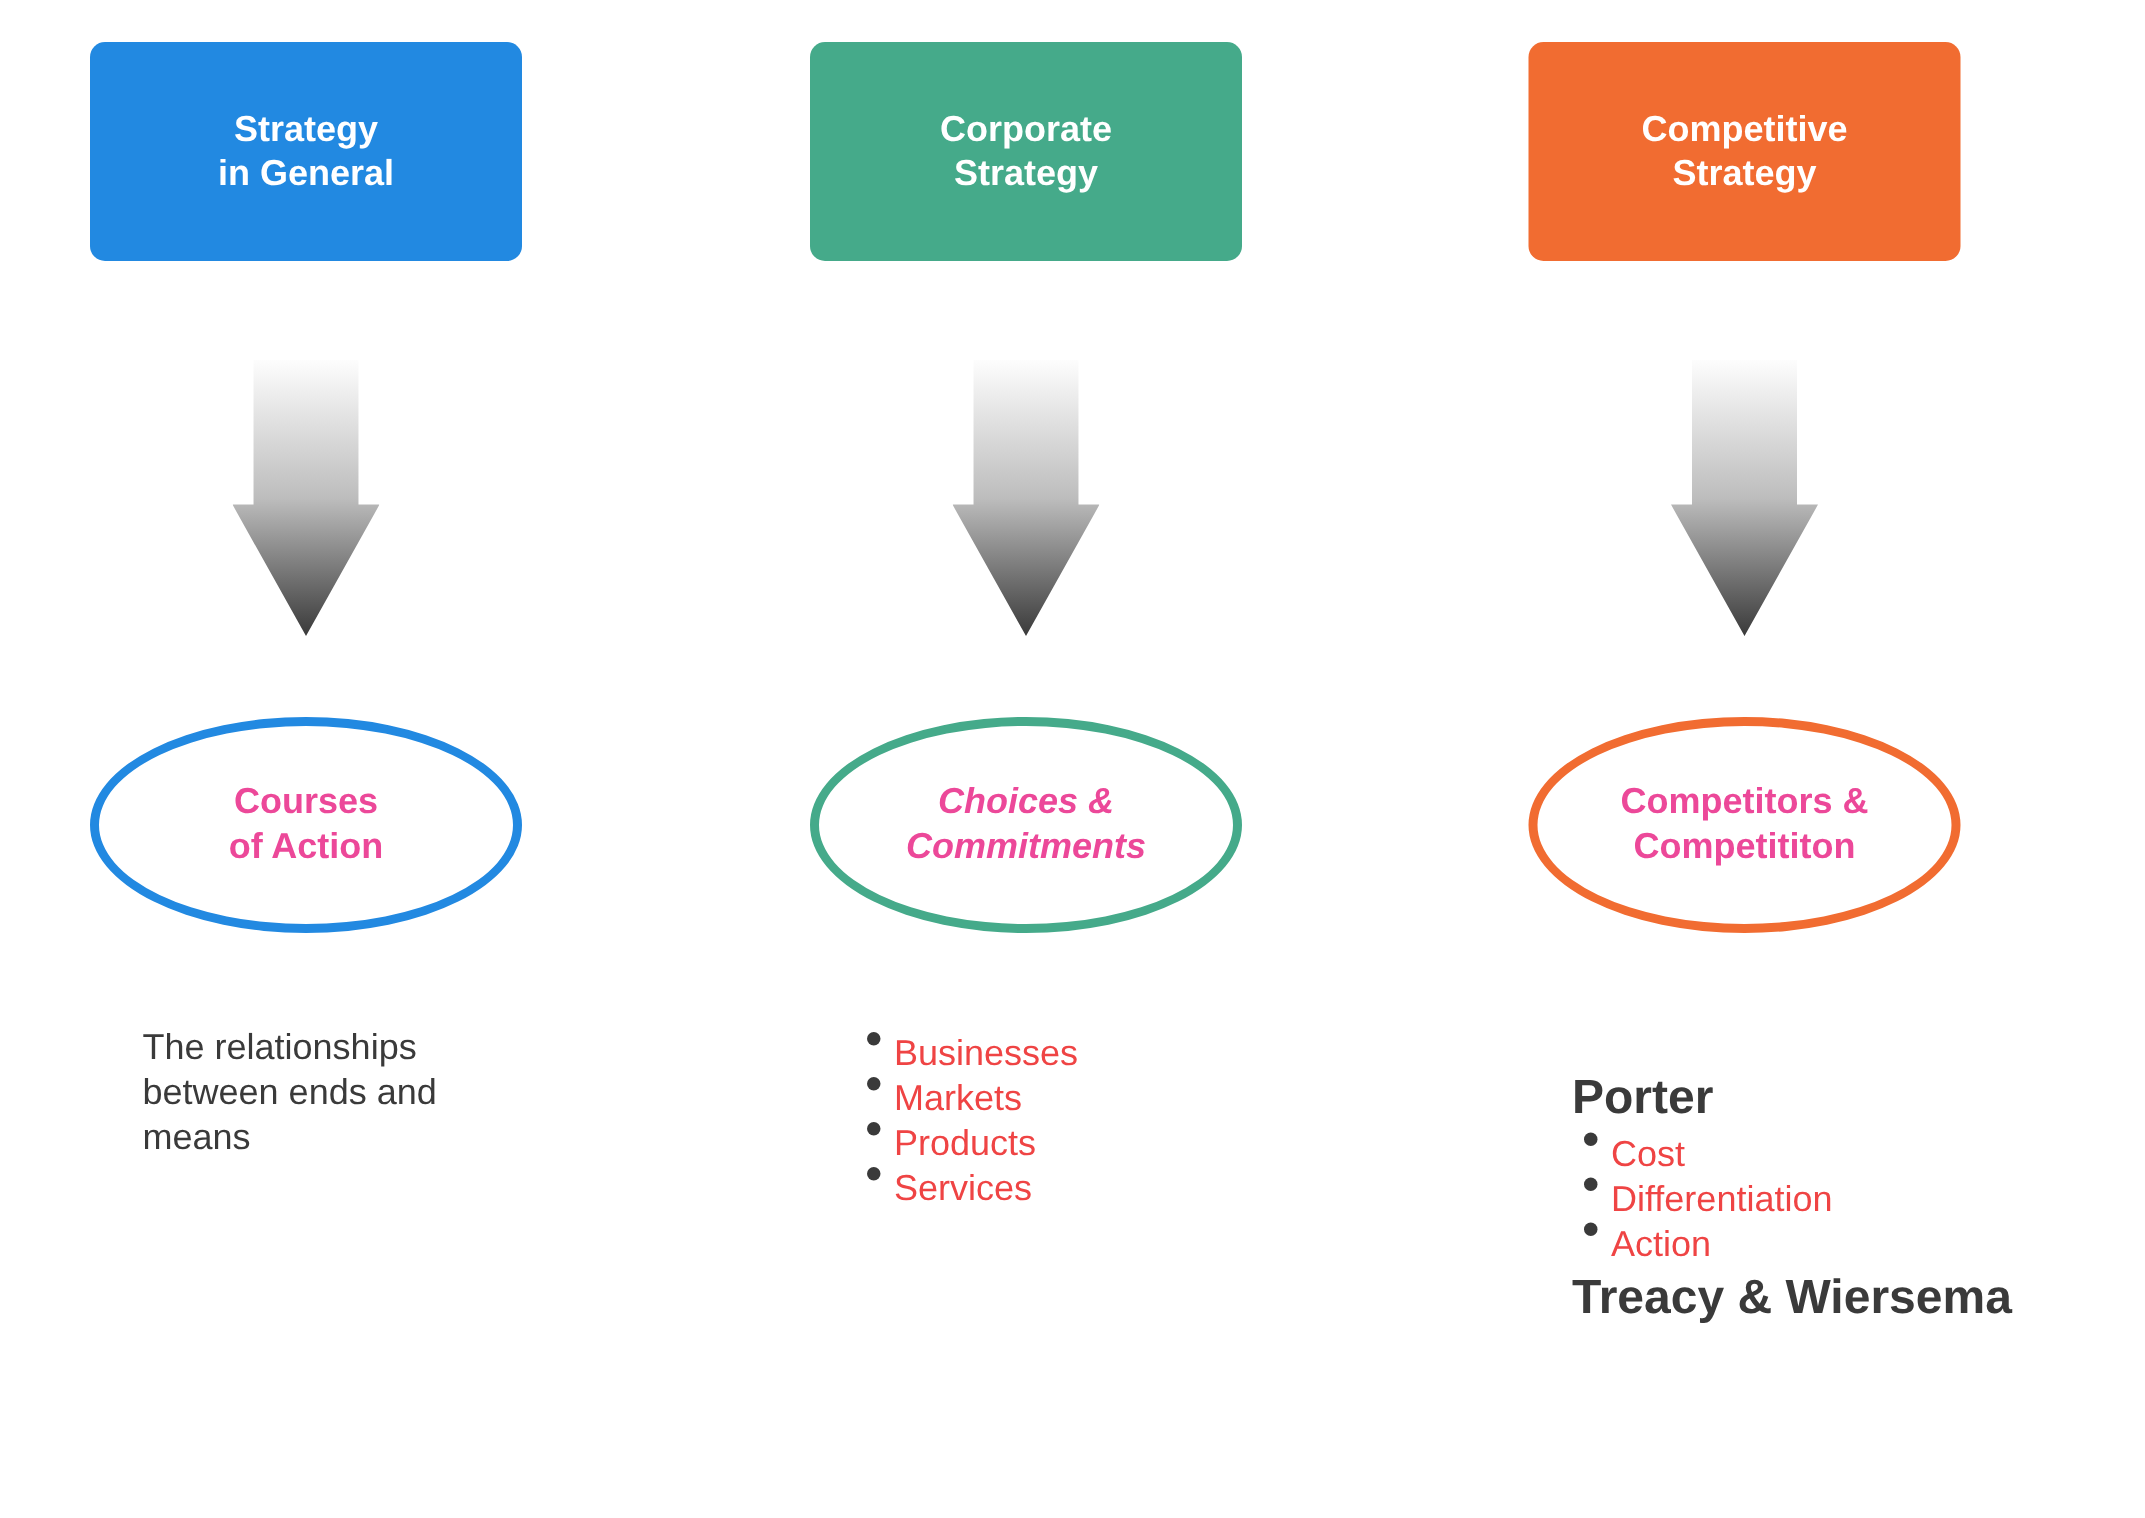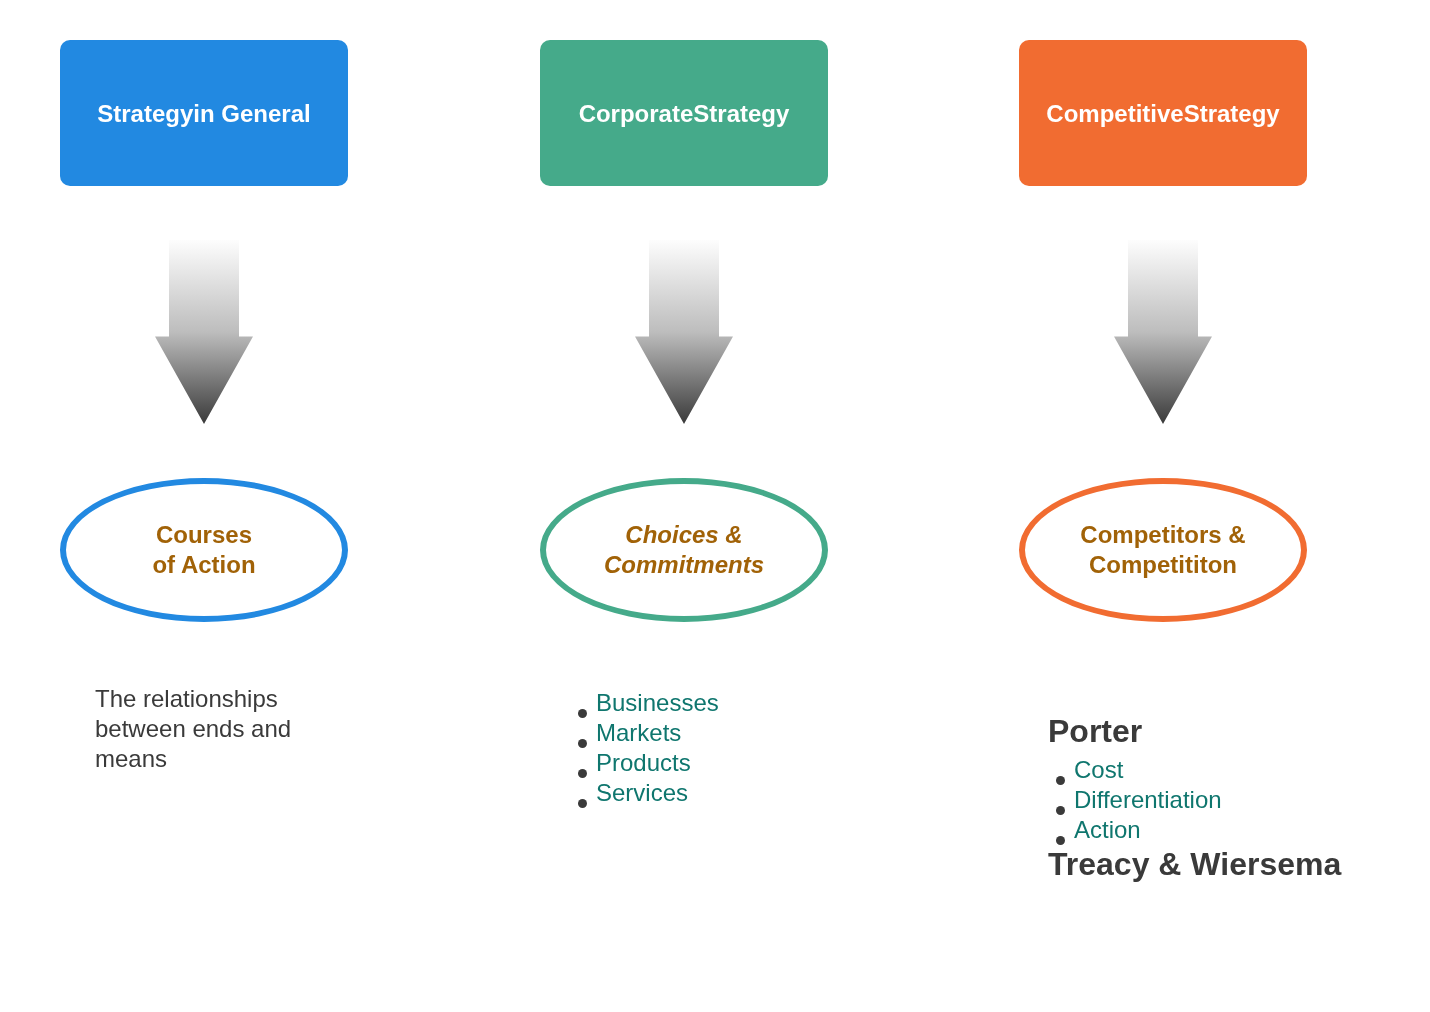--- a/index.html
+++ b/index.html
@@ -12,30 +12,30 @@
     position: relative;
     width: 1430px;
     height: 1012px;
     background: #ffffff;
     overflow: hidden;
   }
 
   
   .box {
     position: absolute;
-    top: 40px;
+    top: 28px;
     width: 288px;
     height: 146px;
     border-radius: 10px;
     color: #ffffff;
     font-weight: 700;
     font-size: 24px;
     line-height: 29px;
     display: flex;
-    flex-direction: row;
+    flex-direction: column;
     align-items: center;
     justify-content: center;
     text-align: center;
   }
   .box.c0 { left: 60px;   background: var(--col0); }
   .box.c1 { left: 540px;  background: var(--col1); }
   .box.c2 { left: 1019px; background: var(--col2); }
 
   
   .arrow {
@@ -52,21 +52,21 @@
 
   
   .ellipse {
     position: absolute;
     top: 478px;
     width: 276px;
     height: 132px;
     border: 6px solid;
     border-radius: 50%;
     background: #ffffff;
-    color: #a16207;
+    color: #ec4899;
     font-weight: 700;
     font-size: 24px;
     line-height: 30px;
     display: flex;
     flex-direction: column;
     align-items: center;
     justify-content: center;
     text-align: center;
   }
   .ellipse.e0 { left: 60px;   border-color: var(--col0); }
@@ -84,24 +84,24 @@
     line-height: 30px;
     color: #3a3a3a;
   }
   .blist {
     list-style: none;
     margin: 0;
     padding: 0;
   }
   .blist li {
     display: flex;
-    align-items: flex-end;
+    align-items: flex-start;
     font-size: 24px;
     line-height: 30px;
-    color: #0f766e;
+    color: #ef4444;
   }
   .dot {
     width: 9px;
     height: 9px;
     border-radius: 50%;
     background: #3a3a3a;
     margin-right: 9px;
     flex: none;
   }
   .list1 {

